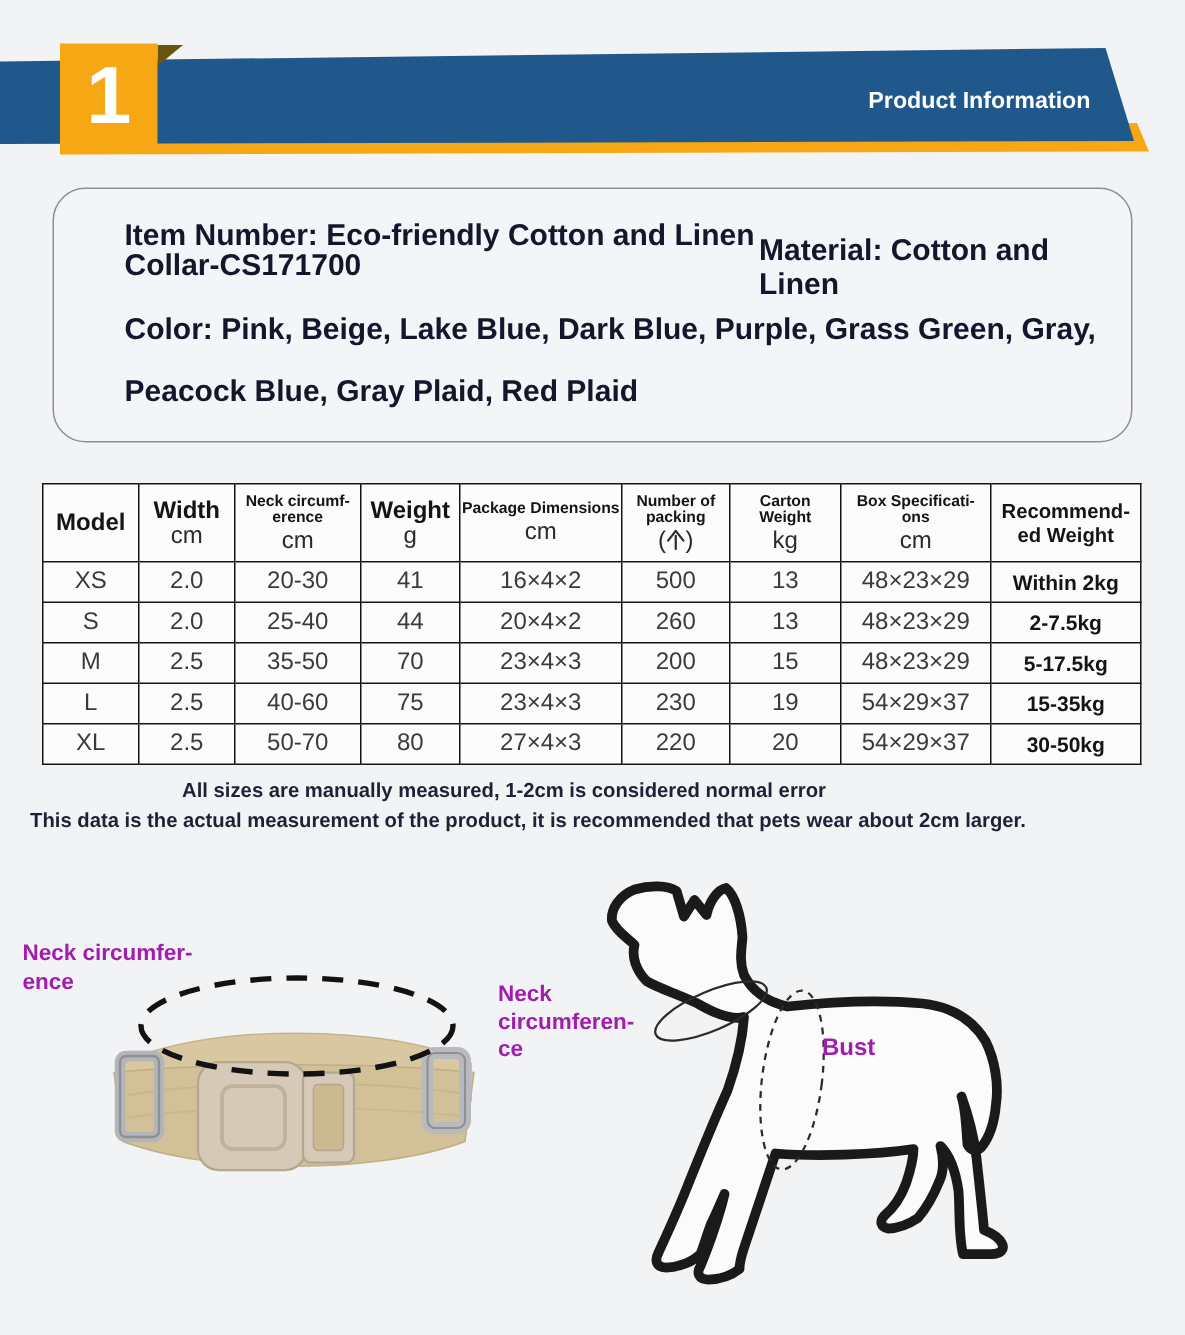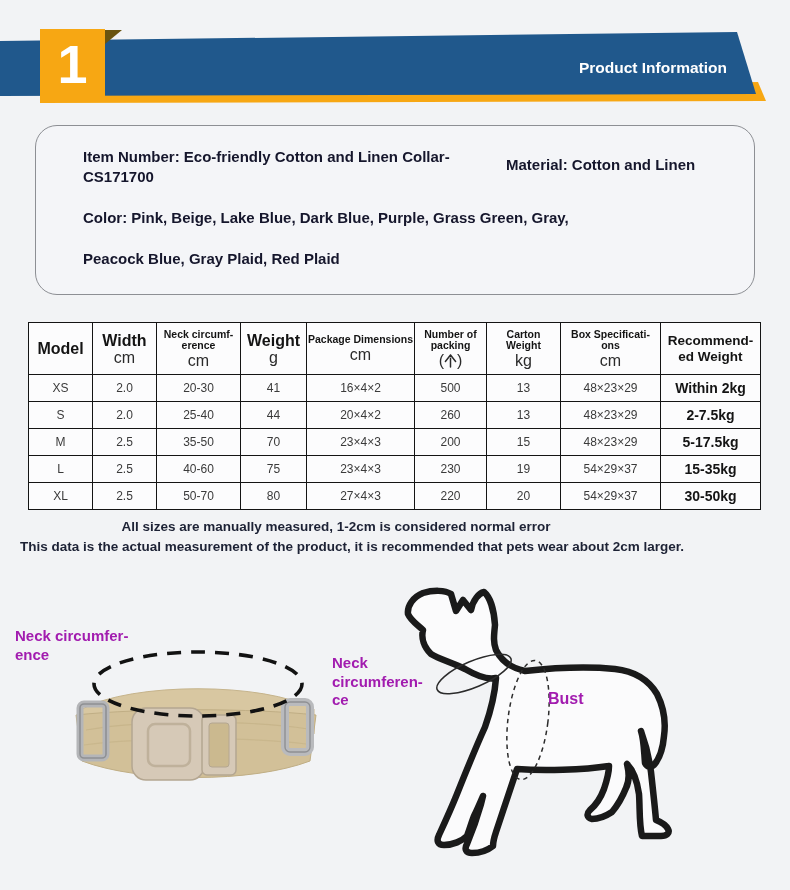--- a/index.html
+++ b/index.html
@@ -9,36 +9,36 @@
 
   
   .one-num{left:40px;top:29px;width:65px;height:69px;display:flex;align-items:center;justify-content:center;
            font-size:54px;font-weight:bold;color:#fff;}
   .banner-title{left:400px;top:57px;width:327px;height:22px;line-height:22px;text-align:right;
                 color:#ffffff;font-size:15.5px;font-weight:bold;}
 
   
   .info-box{left:35px;top:125px;width:718px;height:168px;background:#f4f5f8;
             border:1px solid #8d8f94;border-radius:22px;}
-  .info-box div{position:absolute;font-weight:bold;font-size:15px;}
+  .info-box div{position:absolute;font-weight:bold;font-size:20px;}
   .item-number{left:47px;top:21px;width:420px;line-height:20px;}
   .material{left:470px;top:30px;}
   .color1{left:47px;top:83px;}
   .color2{left:47px;top:124px;}
 
   
   .size-table{position:absolute;left:28px;top:322px;border-collapse:collapse;table-layout:fixed;background:#fcfcfd;}
   .size-table th,.size-table td{border:1.5px solid #141414;text-align:center;vertical-align:middle;padding:0;}
   .size-table thead tr{height:52px;}
   .size-table tbody tr{height:27px;}
   .h-large{font-size:16px;font-weight:bold;line-height:17px;color:#141414;}
   .h-small{font-size:10.5px;font-weight:bold;line-height:11.5px;color:#141414;}
   .h-bold{font-size:13.5px;font-weight:bold;line-height:16px;color:#141414;}
   .h-unit{display:block;font-size:16px;font-weight:400;line-height:17px;color:#2b2b2b;}
-  .size-table td{font-size:12px;color:#3a3a3a;}
+  .size-table td{font-size:16px;color:#3a3a3a;}
   .size-table td.rec{font-weight:bold;font-size:14px;color:#141414;}
   .ge-glyph{vertical-align:-2px;}
 
   
   .note{left:0;width:672px;text-align:center;font-weight:bold;font-size:13.5px;color:#1d2235;}
   .note1{top:519px;} .note2{top:539px;padding-left:16px;}
 
   
   .diag-label{font-weight:bold;color:#a21caf;}
   .collar-label{left:15px;top:626px;width:150px;font-size:15px;line-height:19px;}

